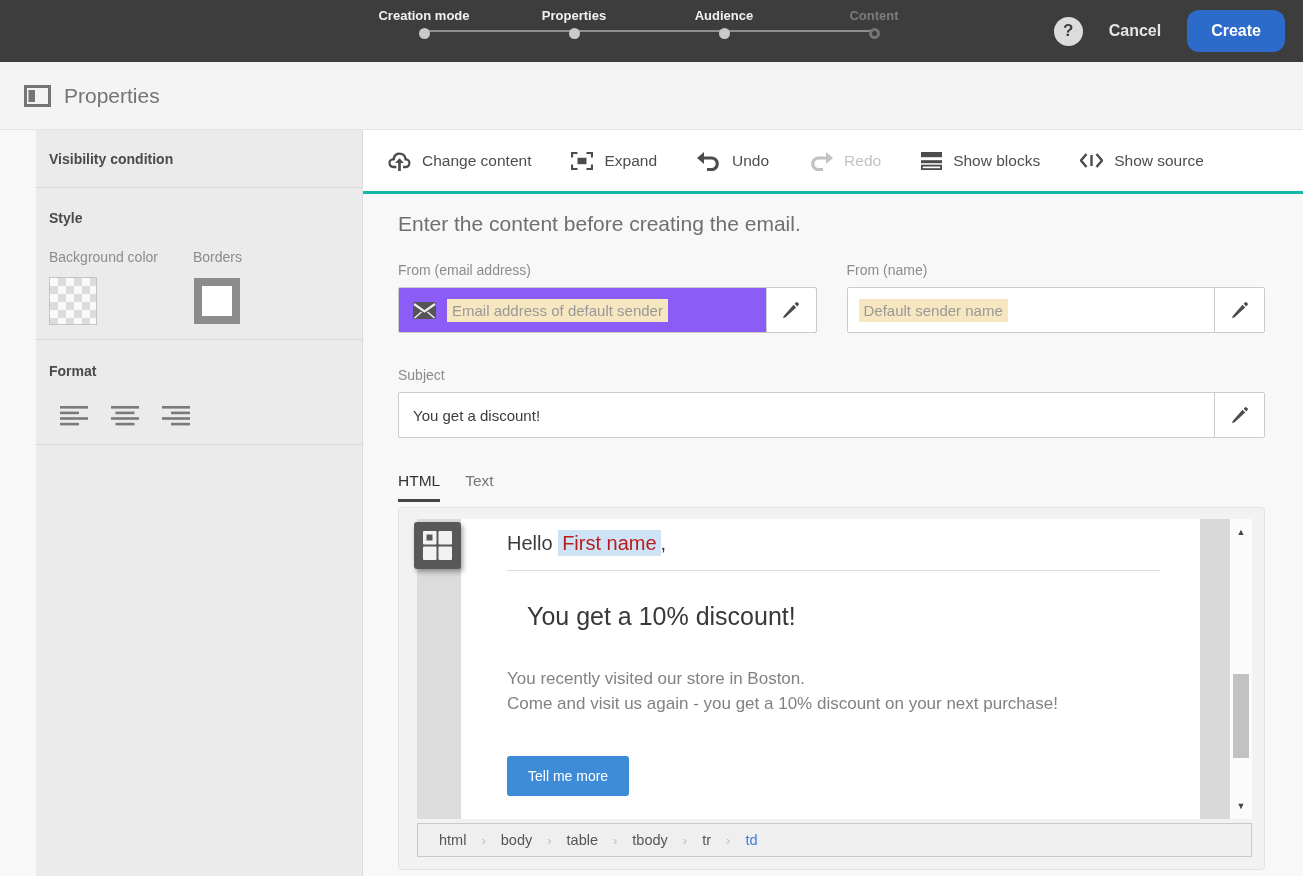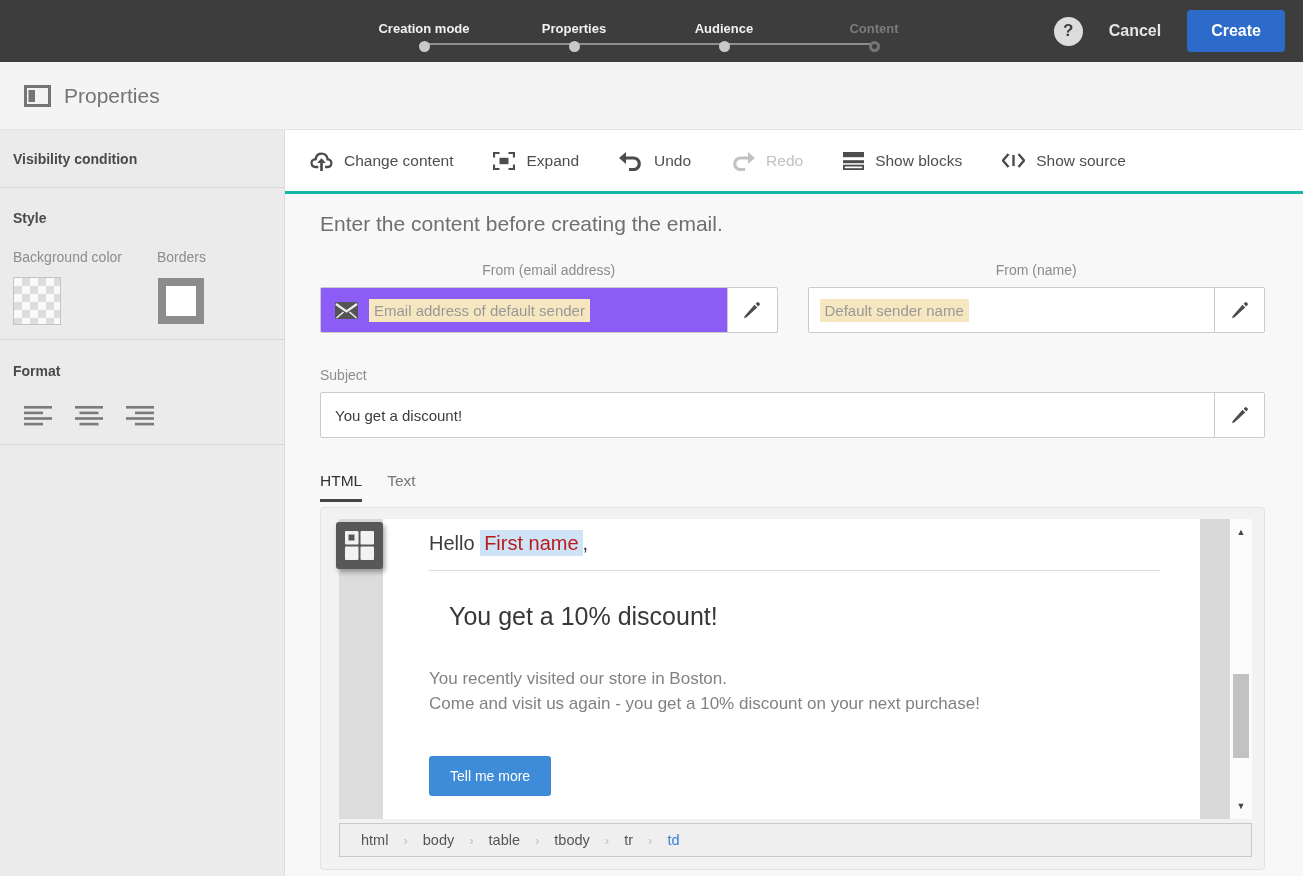--- a/index.html
+++ b/index.html
@@ -5,44 +5,44 @@
   * { margin:0; padding:0; box-sizing:border-box; }
   html,body { width:1303px; height:876px; }
   body {
     font-family:"Liberation Sans","DejaVu Sans",sans-serif;
     background:#f8f8f8; color:#4b4b4b; overflow:hidden;
   }
   .app { width:1303px; height:876px; display:flex; flex-direction:column; }
 
   
   .topbar { height:62px; background:#3d3d3d; position:relative; flex:0 0 auto; }
-  .stepper { position:absolute; left:349px; top:13px; width:600px; height:62px; }
+  .stepper { position:absolute; left:349px; top:0; width:600px; height:62px; }
   .stepper-line { position:absolute; left:75px; top:30px; width:450px; height:2px; background:#8f8f8f; }
   .step { position:absolute; top:0; width:150px; text-align:center; cursor:default; }
   .step-label { display:block; margin-top:8px; font-size:13px; font-weight:bold; color:#f1f1f1; white-space:nowrap; }
   .step-dot { position:relative; margin:5px auto 0; width:11px; height:11px; border-radius:50%; background:#c9c9c9; }
   .step.upcoming .step-label { color:#7b7b7b; }
   .step.upcoming .step-dot { background:#3d3d3d; border:3px solid #757575; }
   .topbar-right { position:absolute; right:18px; top:0; height:62px; display:flex; align-items:center; gap:26px; }
   .help-btn { width:29px; height:29px; border-radius:50%; background:#dcdcdc; color:#3d3d3d;
     font-size:17px; font-weight:bold; display:flex; align-items:center; justify-content:center; cursor:pointer; }
   .cancel-btn { color:#e4e4e4; font-size:16px; font-weight:bold; cursor:pointer; }
   .create-btn { background:#2d6bca; color:#fff; font-size:16px; font-weight:bold; border:none;
-    border-radius:4px; padding:12px 24px; cursor:pointer; }
+    border-radius:12px; padding:12px 24px; cursor:pointer; }
 
   
   .page-header { height:68px; background:#f4f4f4; border-bottom:1px solid #e3e3e3;
     display:flex; align-items:center; padding-left:24px; gap:13px; flex:0 0 auto; }
   .page-title { font-size:21px; color:#747474; }
 
   
   .body-row { flex:1; display:flex; min-height:0; }
 
   
-  .sidebar { width:285px; background:#ebebeb; border-right:1px solid #dcdcdc; flex:0 0 auto; }
+  .sidebar { width:327px; background:#ebebeb; border-right:1px solid #dcdcdc; flex:0 0 auto;margin-left:36px; }
   .side-section { padding:0 13px; border-bottom:1px solid #d7d7d7; }
   .side-title { font-size:14px; font-weight:bold; color:#4a4a4a; }
   .sec-visibility { height:58px; display:flex; align-items:center; }
   .sec-style { height:152px; padding-top:21px; }
   .swatch-labels { display:flex; margin-top:22px; }
   .swatch-label { font-size:14px; color:#8c8c8c; }
   .swatch-label.bg { width:144px; }
   .swatch-row { display:flex; margin-top:12px; }
   .swatch-bgcolor { width:48px; height:48px; border:1px solid #c4c4c4; background-color:#fafafa;
     background-image:linear-gradient(45deg,#dcdcdc 25%,transparent 25%,transparent 75%,#dcdcdc 75%),
@@ -56,21 +56,21 @@
   
   .main { flex:1; display:flex; flex-direction:column; background:#f8f8f8; min-width:0; }
   .toolbar { height:64px; background:#fff; border-bottom:3px solid #14b8a6; display:flex;
     align-items:center; padding-left:25px; gap:40px; flex:0 0 auto;text-align:right; }
   .tool-item { display:flex; align-items:center; gap:11px; font-size:15.5px; color:#4e4e4e; cursor:pointer; white-space:nowrap; }
   .tool-item.disabled { color:#c2c2c2; cursor:default; }
   .content { padding:18px 38px 0 35px; flex:1; }
   .content-heading { font-size:21px; color:#6f6f6f; font-weight:normal; }
 
   
-  .form-grid { display:flex; gap:30px; margin-top:26px;text-align:center; }
+  .form-grid { display:flex; gap:30px; margin-top:26px; }
   .field { flex:1; min-width:0; }
   .field-label { display:block; font-size:14px; color:#8c8c8c; margin-bottom:9px; }
   .input-row { height:46px; display:flex; border:1px solid #cbcbcb; border-radius:2px; background:#fff; overflow:hidden; }
   .input-row.gray { background:#8b5cf6; }
   .input-main { flex:1; display:flex; align-items:center; padding-left:14px; gap:11px; min-width:0; }
   .ph-token { font-size:15px; color:#999; background:#f7e7c0; padding:3px 5px; white-space:nowrap; overflow:hidden; }
   .input-value { font-size:15px; color:#3c3c3c; }
   .edit-btn { width:50px; background:#fff; border:none; border-left:1px solid #cbcbcb;
     display:flex; align-items:center; justify-content:center; cursor:pointer; }
   .subject-field { margin-top:34px; }

